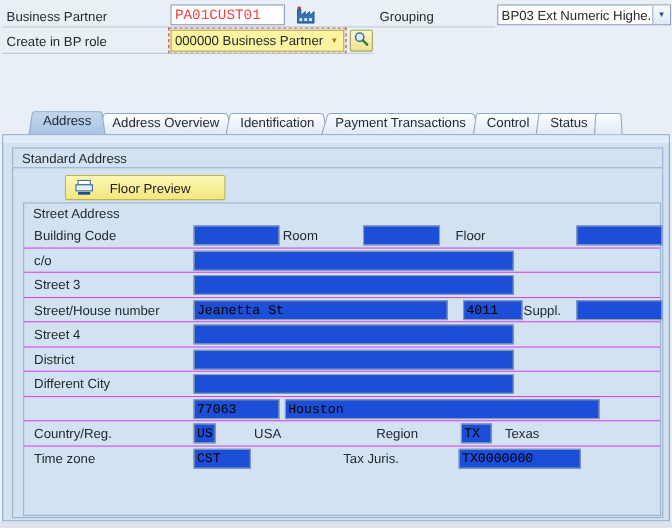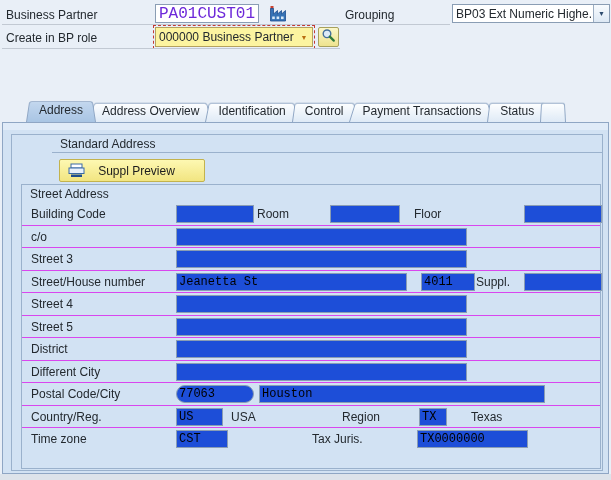--- a/index.html
+++ b/index.html
@@ -9,21 +9,21 @@
   #screen{
     position:relative; width:611px; height:480px;
     background:#e9eff7; overflow:hidden;
     font-size:12px; color:#23292f;
   }
 
   
   .hdr-label{ position:absolute; white-space:nowrap; }
   .sap-input{
     position:absolute; height:19px; border:1px solid #8a9db4; background:#fff;
-    font-family:"Liberation Mono", monospace; font-size:16px; padding:4px 3px; color:#6d28d9;
+    font-family:"Liberation Mono", monospace; font-size:13px; padding:4px 3px; color:#ef4444;
   }
   .hdr-sep{ position:absolute; height:1px; background:#c2c9d3; }
 
   .combo{
     position:absolute; height:19px; border:1px solid #8a9db4; background:#fff;
     display:flex; align-items:center; overflow:hidden;
   }
   .combo .combo-text{ flex:1; padding:0 3px; white-space:nowrap; overflow:hidden; font-size:12px; }
   .combo .combo-btn{
     width:16px; align-self:stretch; border-left:1px solid #9cadc2;
@@ -62,21 +62,21 @@
 
   
   #panel{
     position:absolute; left:2px; top:122px; width:607px; height:352px;
     background:#d2e2f3; border:1px solid #8fa6c4;
   }
   #panel .top-strip{ position:absolute; left:0; top:0; width:100%; height:7px; background:#e0ebf8; }
 
   .groupbox{ position:absolute; border:1px solid #9ab1cc; }
   .group-title{ height:18px; line-height:18px; padding-left:8px; }
-  #std-box{ left:8px; top:11px; width:592px; height:337px;padding-left:40px; }
+  #std-box{ left:8px; top:11px; width:592px; height:337px; }
   #std-box > .group-title{ border-bottom:1px solid #9ab1cc; }
 
   .push-btn{
     position:absolute; left:47px; top:24px; width:146px; height:23px;
     background:linear-gradient(#fdf8b2,#f2e581); border:1px solid #c3b34d; border-radius:2px;
     display:flex; align-items:center; font-size:12px; color:#1c1c1c; cursor:default;
   }
   .push-btn .btn-icon{ margin:0 10px 0 8px; display:flex; }
   .push-btn .btn-label{ flex:1; text-align:center; padding-right:26px; }
 
@@ -133,41 +133,41 @@
     </span>
   </div>
 
   <div class="hdr-sep" style="left:2px;top:24px;width:448px;"></div>
   <div class="hdr-sep" style="left:2px;top:48px;width:338px;"></div>
 
   <div id="tabbar">
     <div class="tab active"><span class="tab-label">Address</span></div>
     <div class="tab"><span class="tab-label">Address Overview</span></div>
     <div class="tab"><span class="tab-label">Identification</span></div>
+    <div class="tab"><span class="tab-label">Payment Transactions</span></div>
     <div class="tab"><span class="tab-label">Control</span></div>
-    <div class="tab"><span class="tab-label">Payment Transactions</span></div>
     <div class="tab"><span class="tab-label">Status</span></div>
     <div class="tab stub"></div>
   </div>
 
   <div id="panel">
     <div class="top-strip"></div>
 
     <div class="groupbox" id="std-box">
       <div class="group-title">Standard Address</div>
 
       <div class="push-btn">
         <span class="btn-icon">
           <svg width="17" height="15" viewBox="0 0 17 15">
             <rect x="3" y="1" width="11" height="4" fill="#ffffff" stroke="#3a6aa5" stroke-width="1"></rect>
             <rect x="1" y="5" width="15" height="5.5" fill="#e8f0fa" stroke="#3a6aa5" stroke-width="1"></rect>
             <rect x="3" y="11.5" width="11" height="2.5" fill="#1d4e8f"></rect>
           </svg>
         </span>
-        <span class="btn-label">Suppl Preview</span>
+        <span class="btn-label">Floor Preview</span>
       </div>
 
       <div class="groupbox" id="street-box">
         <div class="group-title">Street Address</div>
 
         <div class="frow">
           <span class="flabel">Building Code</span>
           <input class="finput" style="left: 154px; width: 78px;" value="">
           <span class="ftext" style="left:235px;">Room</span>
           <input class="finput" style="left: 308px; width: 70px;" value="">
@@ -192,48 +192,43 @@
           <input class="finput" style="left: 399px; width: 54px;" value="4011">
           <span class="ftext" style="left:454px;">Suppl.</span>
           <input class="finput" style="left: 502px; width: 78px;" value="">
         </div>
 
         <div class="frow">
           <span class="flabel">Street 4</span>
           <input class="finput" style="left: 154px; width: 291px;" value="">
         </div>
 
-        <div class="frow">
-          <span class="flabel">Street 5</span>
-          <input class="finput" style="left: 154px; width: 291px;" value="">
-        </div>
 
         <div class="frow">
           <span class="flabel">District</span>
           <input class="finput" style="left: 154px; width: 291px;" value="">
         </div>
 
         <div class="frow">
           <span class="flabel">Different City</span>
           <input class="finput" style="left: 154px; width: 291px;" value="">
         </div>
 
         <div class="frow">
-          <span class="flabel">Postal Code/City</span>
-          <input class="finput" style="left: 154px; width: 78px; border-radius: 9px;" value="77063">
+          <input class="finput" style="left: 154px; width: 78px;" value="77063">
           <input class="finput" style="left: 237px; width: 286px;" value="Houston">
         </div>
 
         <div class="frow">
           <span class="flabel">Country/Reg.</span>
-          <input class="finput" style="left: 154px; width: 47px;" value="US">
+          <input class="finput" style="left: 154px; width: 20px;" value="US">
           <span class="ftext" style="left:209px;">USA</span>
           <span class="ftext" style="left:320px;">Region</span>
           <input class="finput" style="left: 397px; width: 28px;" value="TX">
-          <span class="ftext" style="left:449px;">Texas</span>
+          <span class="ftext" style="left:437px;">Texas</span>
         </div>
 
         <div class="frow">
           <span class="flabel">Time zone</span>
           <input class="finput" style="left: 154px; width: 52px;" value="CST">
           <span class="ftext" style="left:290px;">Tax Juris.</span>
           <input class="finput" style="left: 395px; width: 111px;" value="TX0000000">
         </div>
 
       </div>

